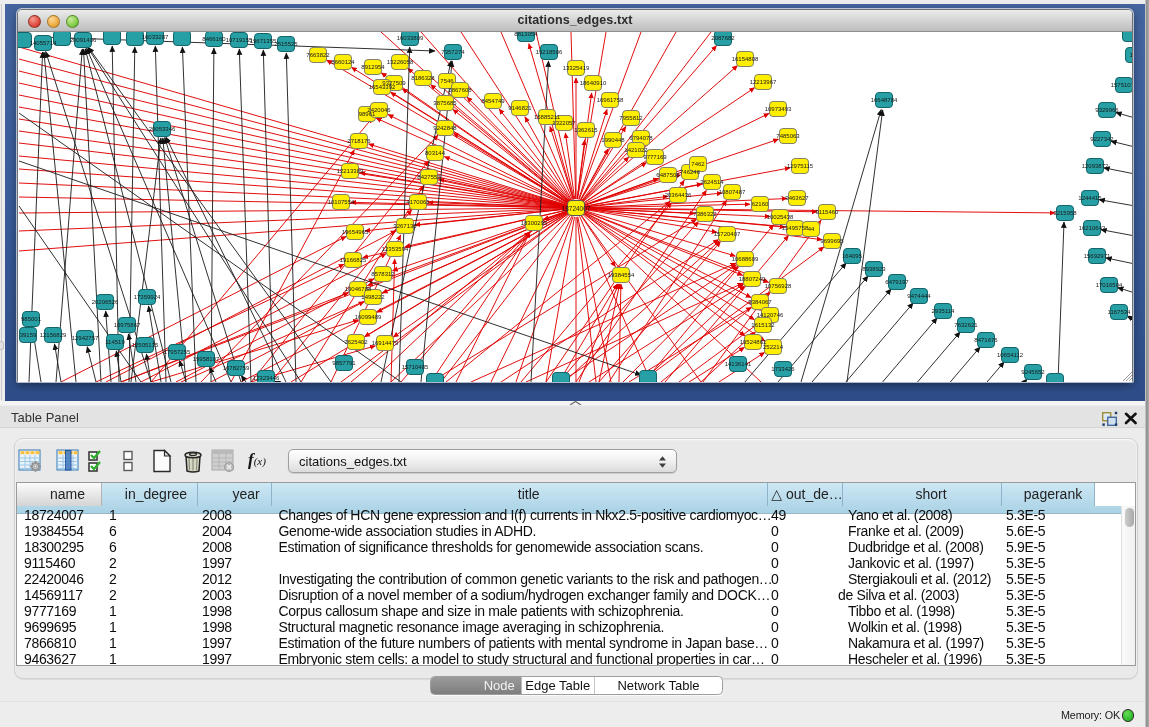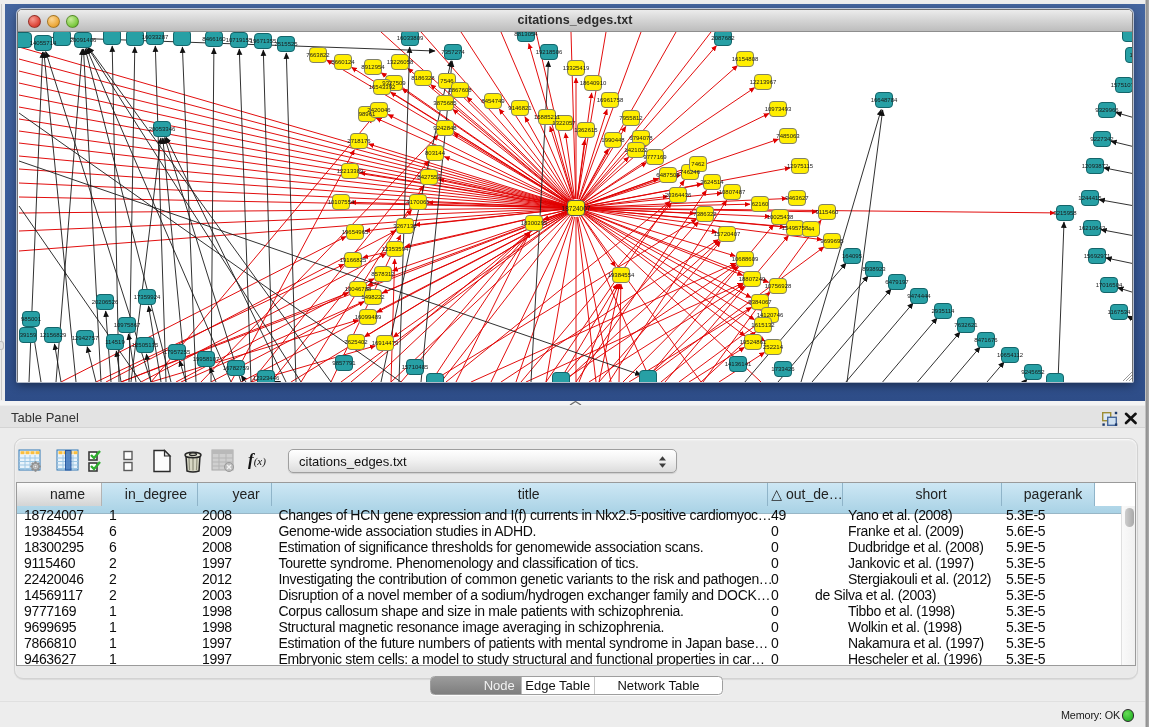--- a/index.html
+++ b/index.html
@@ -715,60 +715,59 @@
         <span style="left:92px">1</span>
         <span style="left:185px">2008</span>
         <span style="left:261.5px">Changes of HCN gene expression and I(f) currents in Nkx2.5-positive cardiomyoc…</span>
         <span style="left:754px">49</span>
         <span style="left:831px">Yano et al. (2008)</span>
         <span style="left:989px">5.3E-5</span>
       </div>
       <div class="trow" style="top:39.6px">
         <span style="left:7px">19384554</span>
         <span style="left:92px">6</span>
-        <span style="left:185px">2009</span>
+        <span style="left:185px">2004</span>
         <span style="left:261.5px">Genome-wide association studies in ADHD.</span>
         <span style="left:754px">0</span>
         <span style="left:831px">Franke et al. (2009)</span>
         <span style="left:989px">5.6E-5</span>
       </div>
       <div class="trow" style="top:55.7px">
         <span style="left:7px">18300295</span>
         <span style="left:92px">6</span>
         <span style="left:185px">2008</span>
         <span style="left:261.5px">Estimation of significance thresholds for genomewide association scans.</span>
         <span style="left:754px">0</span>
         <span style="left:831px">Dudbridge et al. (2008)</span>
         <span style="left:989px">5.9E-5</span>
       </div>
       <div class="trow" style="top:71.8px">
         <span style="left:7px">9115460</span>
         <span style="left:92px">2</span>
         <span style="left:185px">1997</span>
-        <span style="left:261.5px">Tourette syndrome. Phenomenology and classification of tics.</span>
         <span style="left:754px">0</span>
         <span style="left:831px">Jankovic et al. (1997)</span>
         <span style="left:989px">5.3E-5</span>
       </div>
       <div class="trow" style="top:87.9px">
         <span style="left:7px">22420046</span>
         <span style="left:92px">2</span>
         <span style="left:185px">2012</span>
         <span style="left:261.5px">Investigating the contribution of common genetic variants to the risk and pathogen…</span>
         <span style="left:754px">0</span>
         <span style="left:831px">Stergiakouli et al. (2012)</span>
         <span style="left:989px">5.5E-5</span>
       </div>
       <div class="trow" style="top:104.0px">
         <span style="left:7px">14569117</span>
         <span style="left:92px">2</span>
         <span style="left:185px">2003</span>
         <span style="left:261.5px">Disruption of a novel member of a sodium/hydrogen exchanger family and DOCK…</span>
         <span style="left:754px">0</span>
-        <span style="left:798px">de Silva et al. (2003)</span>
+        <span style="left:821px">de Silva et al. (2003)</span>
         <span style="left:989px">5.3E-5</span>
       </div>
       <div class="trow" style="top:120.1px">
         <span style="left:7px">9777169</span>
         <span style="left:92px">1</span>
         <span style="left:185px">1998</span>
         <span style="left:261.5px">Corpus callosum shape and size in male patients with schizophrenia.</span>
         <span style="left:754px">0</span>
         <span style="left:831px">Tibbo et al. (1998)</span>
         <span style="left:989px">5.3E-5</span>

